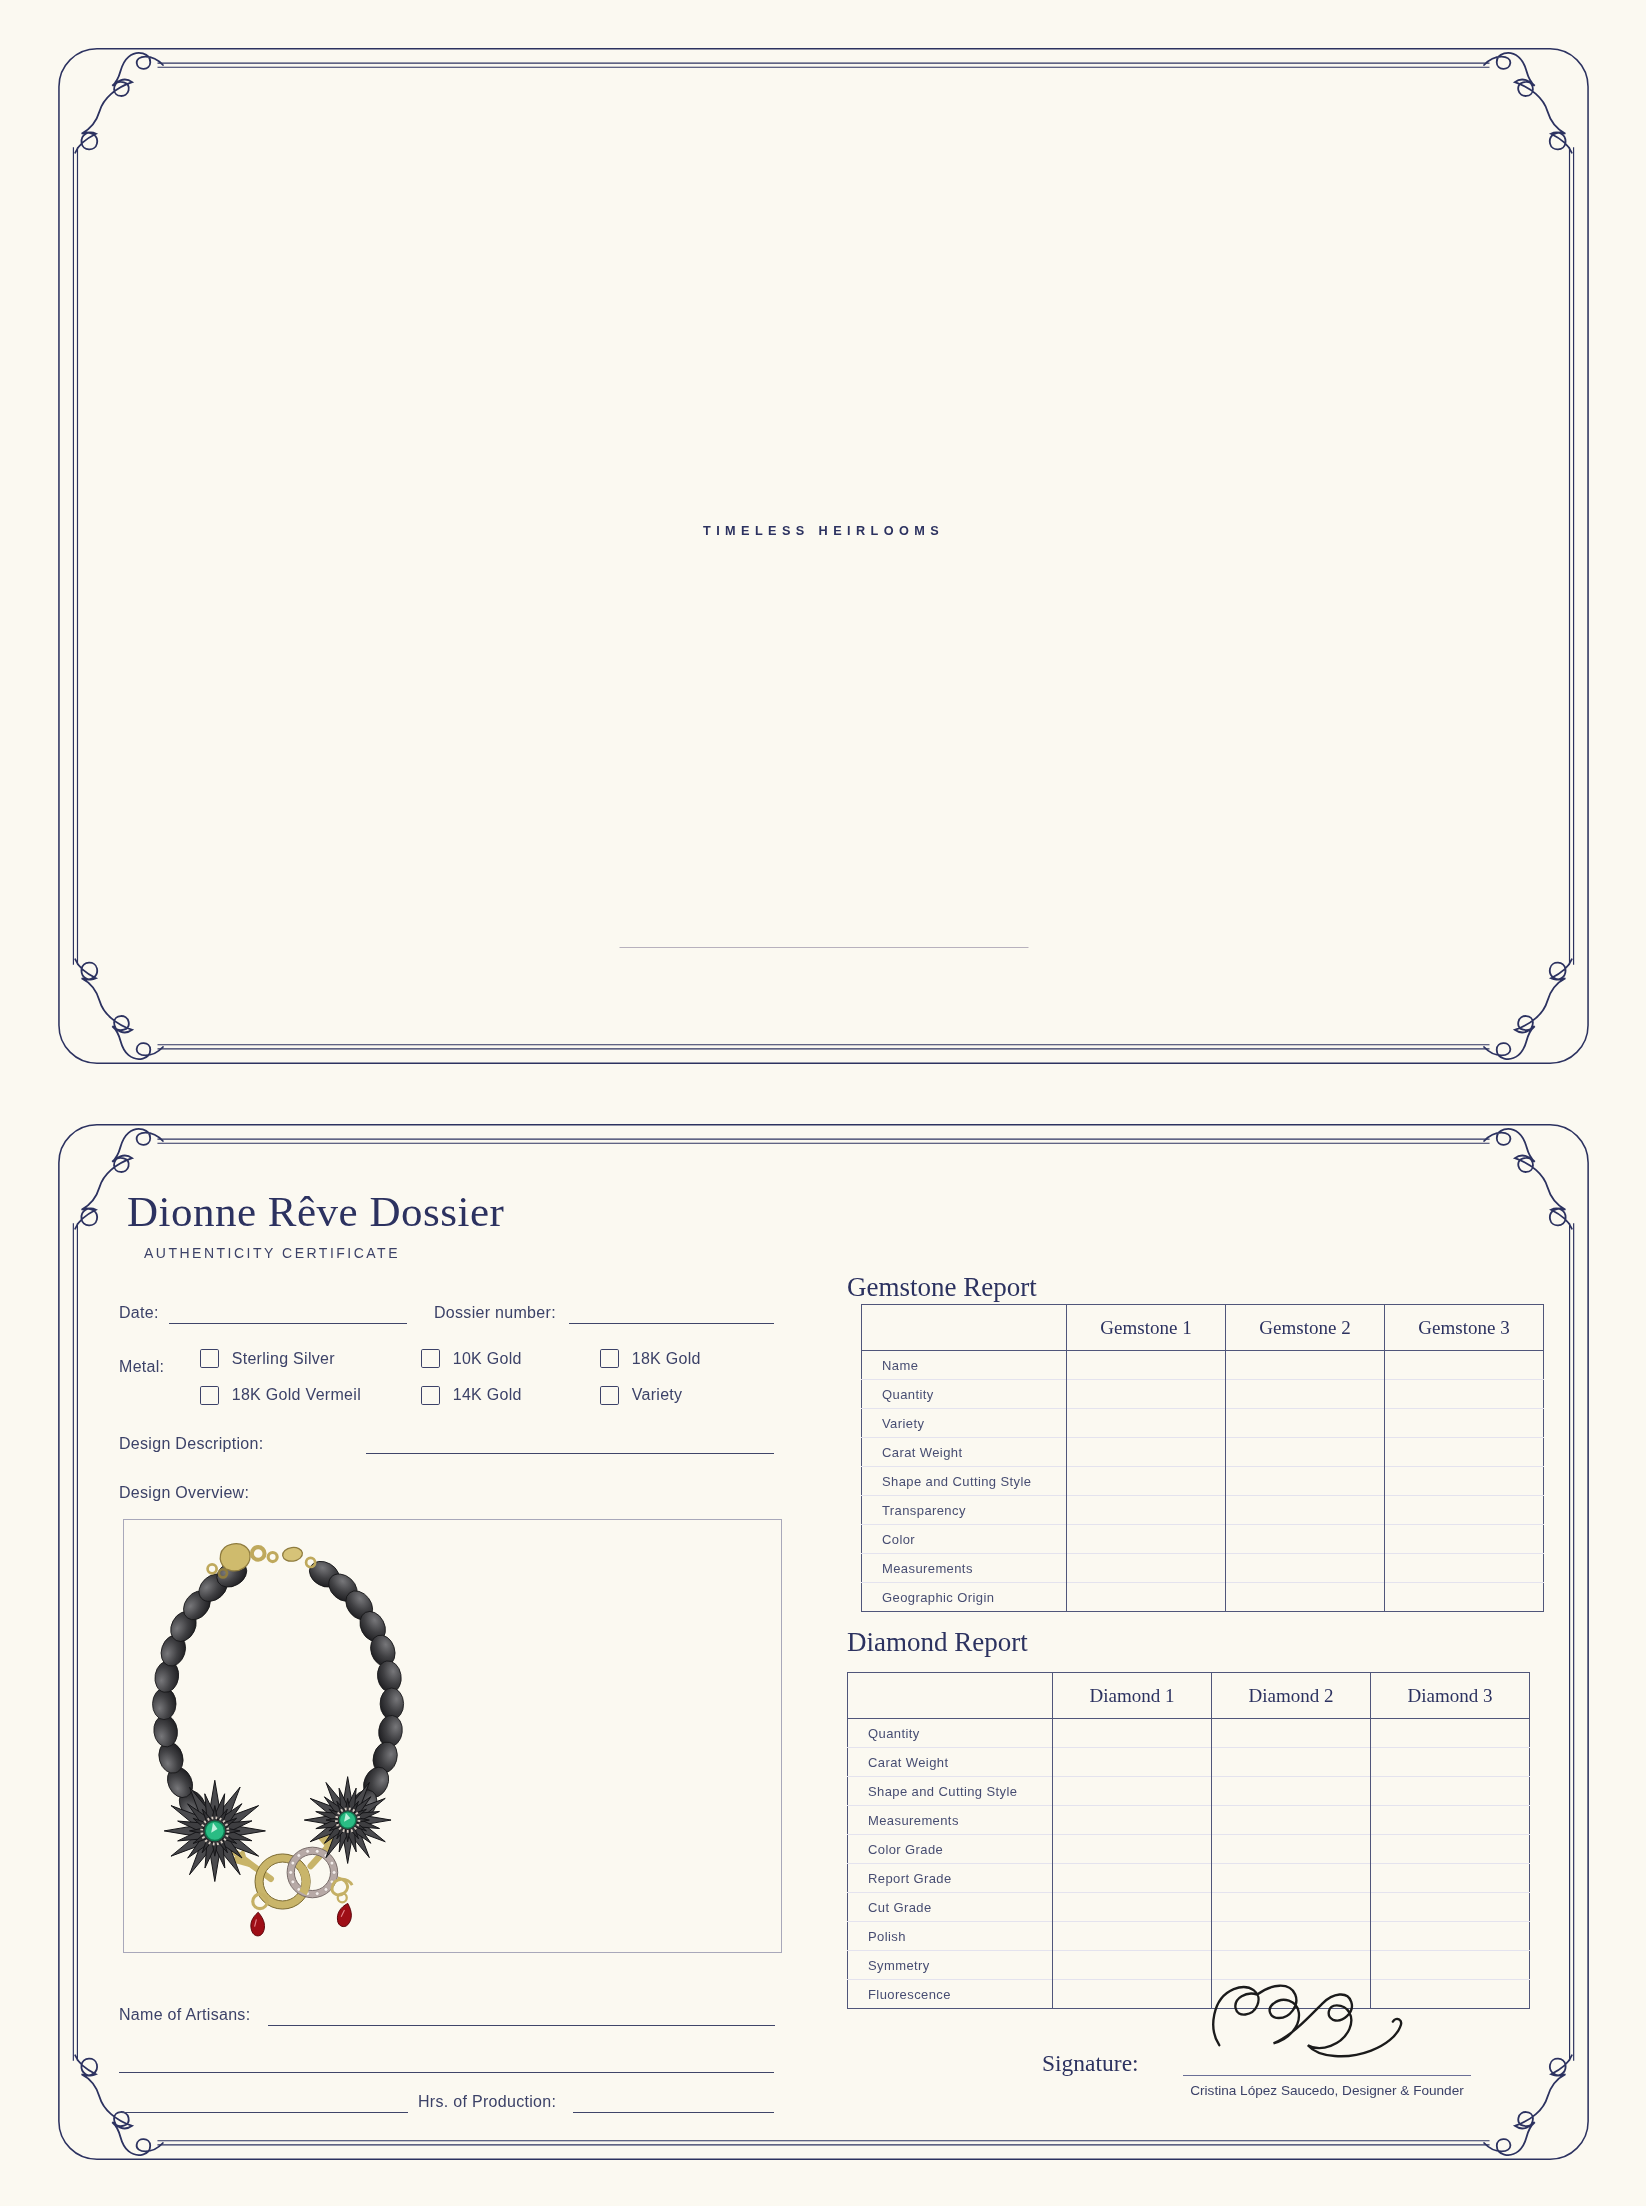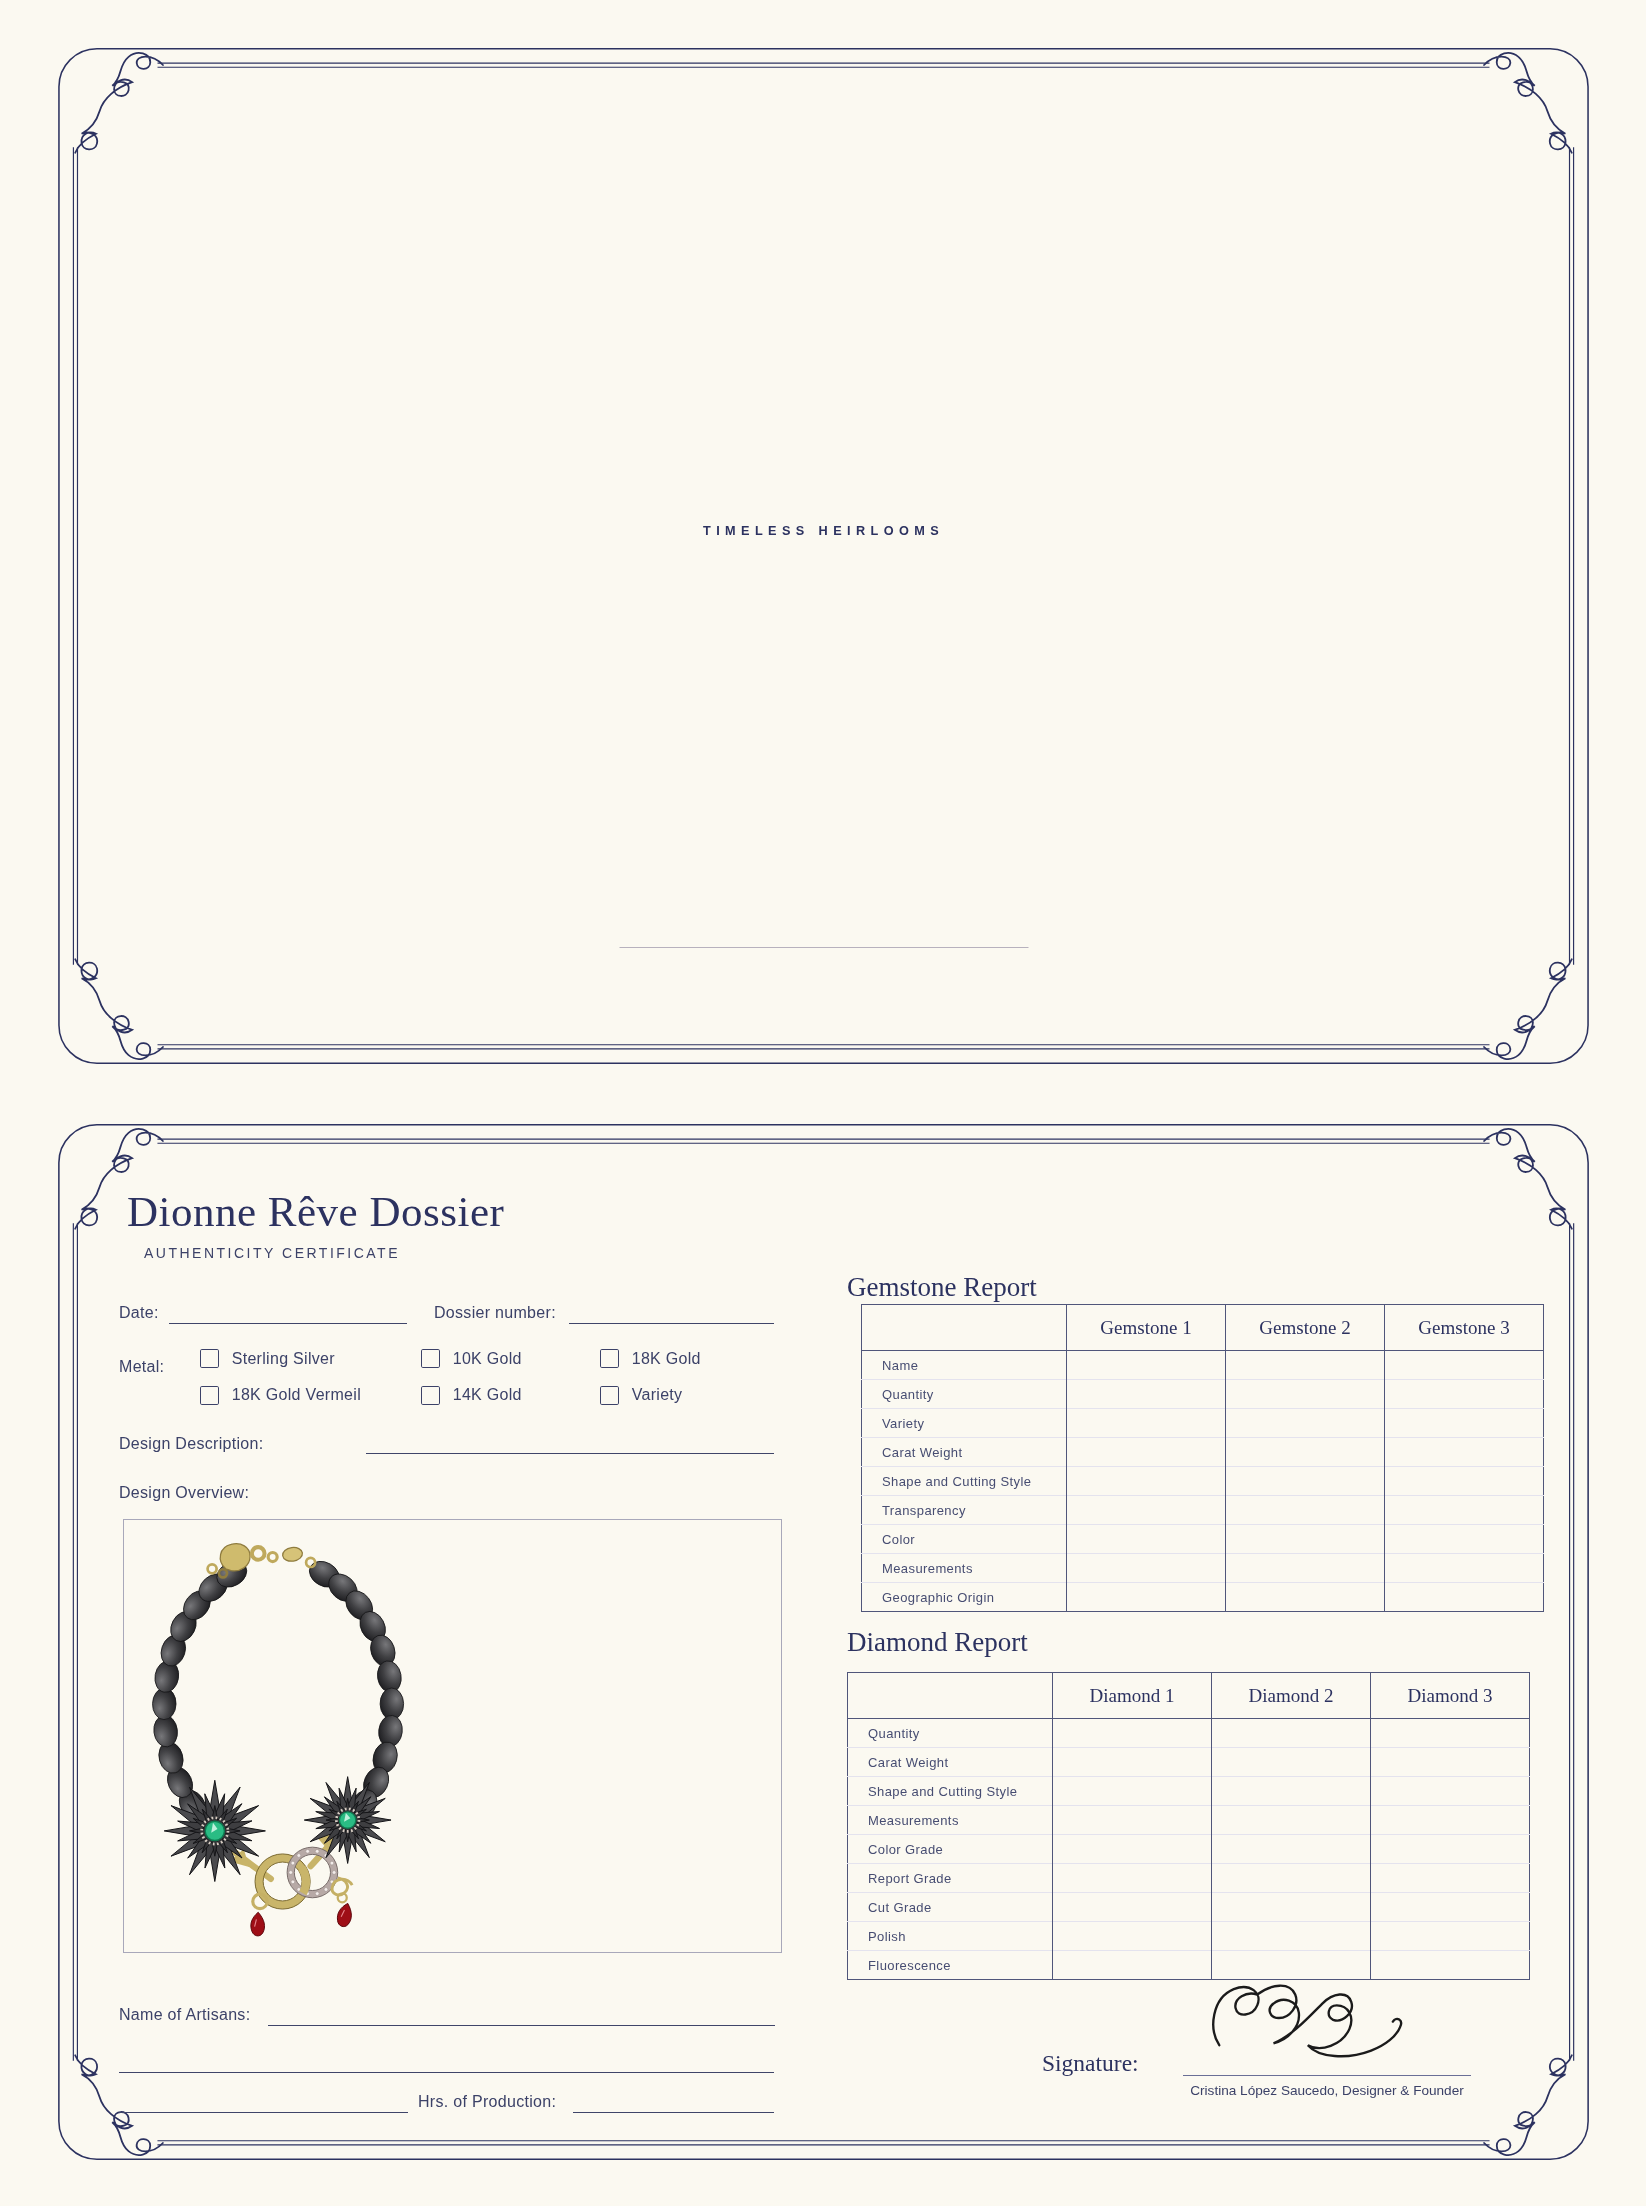--- a/index.html
+++ b/index.html
@@ -390,20 +390,26 @@
             <td></td>
             <td></td>
           </tr>
           <tr>
             <td class="rl">Polish</td>
             <td></td>
             <td></td>
             <td></td>
           </tr>
           <tr>
+            <td class="rl">Symmetry</td>
+            <td></td>
+            <td></td>
+            <td></td>
+          </tr>
+          <tr>
             <td class="rl">Fluorescence</td>
             <td></td>
             <td></td>
             <td></td>
           </tr>
         </tbody>
       </table>
     </div>
 
   <div class="abs sig-label" style="left:986px;top:928px;">Signature:</div>

